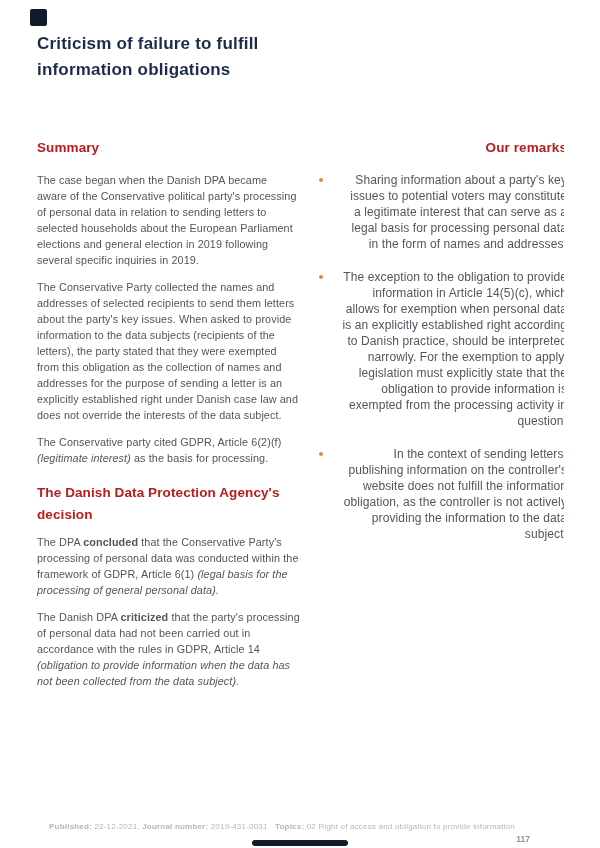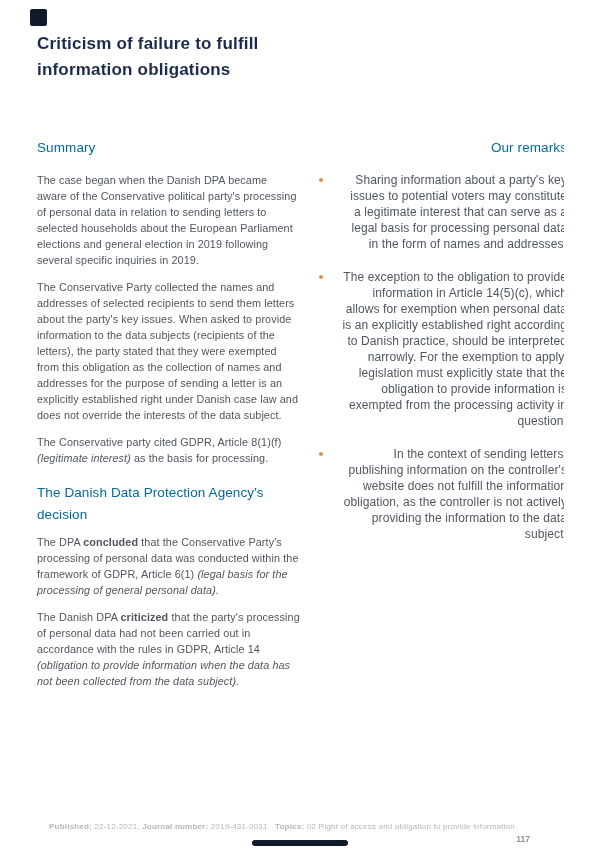--- a/index.html
+++ b/index.html
@@ -13,22 +13,22 @@
   }
   .title{
     position:absolute;left:37px;top:31px;width:340px;
     font-size:17px;line-height:26px;font-weight:700;color:#1c2b4b;
     letter-spacing:.2px;
   }
   .col{position:absolute;top:137px;}
   .col.left{left:37px;width:263px;}
   .col.right{left:315px;width:252px;text-align:right;}
   h2{
-    margin:0 0 13px 0;font-size:13.5px;line-height:22px;font-weight:400;
-    color:#0369a1;letter-spacing:.1px;
+    margin:0 0 13px 0;font-size:13.5px;line-height:22px;font-weight:700;
+    color:#b91c1c;letter-spacing:.1px;
   }
   h2.h2b{margin-top:16px;margin-bottom:8px;}
   p{
     margin:0 0 11px 0;font-size:10.8px;line-height:16px;color:#4f565f;
     letter-spacing:.1px;
   }
   .b{font-weight:700;}
   .i{font-style:italic;}
   ul.remarks{list-style:none;margin:2px 0 0 0;padding:0;}
   ul.remarks li{
@@ -67,21 +67,21 @@
     <div>information obligations</div>
   </div>
 
   <div class="col left">
     <h2>Summary</h2>
 
     <p>The case began when the Danish DPA became aware of the Conservative political party's processing of personal data in relation to sending letters to selected households about the European Parliament elections and general election in 2019 following several specific inquiries in 2019.</p>
 
     <p>The Conservative Party collected the names and addresses of selected recipients to send them letters about the party's key issues. When asked to provide information to the data subjects (recipients of the letters), the party stated that they were exempted from this obligation as the collection of names and addresses for the purpose of sending a letter is an explicitly established right under Danish case law and does not override the interests of the data subject.</p>
 
-    <p><span>The Conservative party cited GDPR, Article 8(1)(f) </span><span class="i">(legitimate interest)</span><span> as the basis for processing.</span></p>
+    <p><span>The Conservative party cited GDPR, Article 6(2)(f) </span><span class="i">(legitimate interest)</span><span> as the basis for processing.</span></p>
 
     <h2 class="h2b">The Danish Data Protection Agency's decision</h2>
 
     <p><span>The DPA </span><span class="b">concluded</span><span> that the Conservative Party's processing of personal data was conducted within the framework of GDPR, Article 6(1) </span><span class="i">(legal basis for the processing of general personal data).</span></p>
 
     <p><span>The Danish DPA </span><span class="b">criticized</span><span> that the party's processing of personal data had not been carried out in accordance with the rules in GDPR, Article 14 </span><span class="i">(obligation to provide information when the data has not been collected from the data subject).</span></p>
   </div>
 
   <div class="col right">
     <h2>Our remarks</h2>

